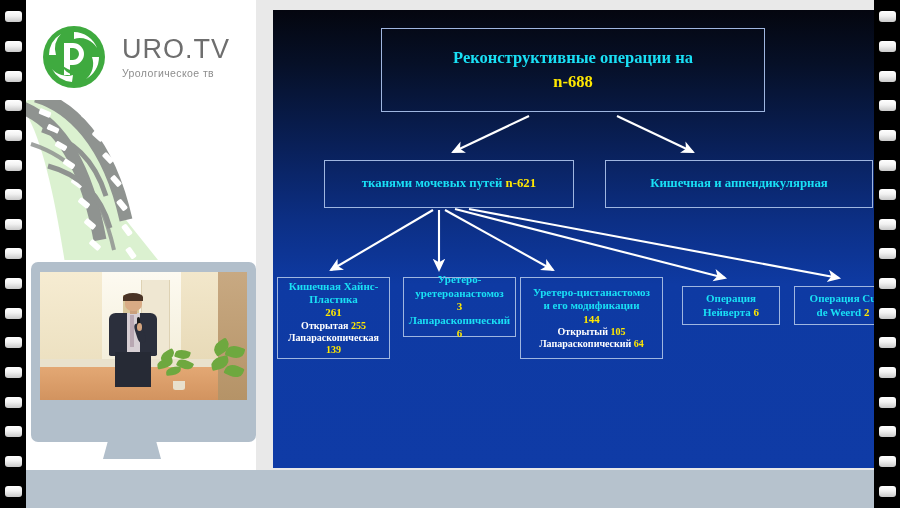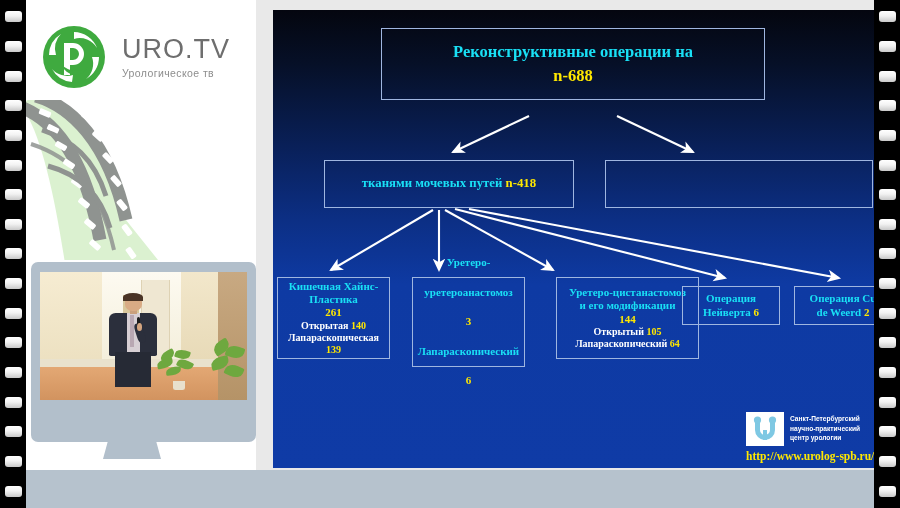--- a/index.html
+++ b/index.html
@@ -205,42 +205,42 @@
     align-items: center;
     padding: 3px 4px;
   }
   .node .num   { color: #ffe800; }
   .node .val   { color: #ffe800; }
   .node .sub   { color: #ffffff; font-size: 10px; }
   .node .sub .val { color:#ffe800; }
 
   #node-root {
     left: 108px; top: 18px;
-    width: 384px; height: 72px;
+    width: 384px; height: 84px;
     font-size: 16.5px;
     align-items: center;
   }
   #node-root .num { font-size: 16.5px; margin-top: 3px; }
 
   #node-l2a {
     left: 51px; top: 150px;
     width: 250px; height: 48px;
     font-size: 12.8px;
   }
   #node-l2b {
     left: 332px; top: 150px;
     width: 268px; height: 48px;
     font-size: 12.8px;
   }
 
   .leaf-node { font-size: 11px; }
 
   #node-b1 { left: 4px;   top: 267px; width: 113px; height: 82px; }
-  #node-b2 { left: 139px; top: 267px; width: 113px; height: 90px; gap: 16px; }
-  #node-b3 { left: 247px; top: 267px; width: 143px; height: 82px; margin-left: 36px; }
+  #node-b2 { left: 130px; top: 267px; width: 113px; height: 60px; }
+  #node-b3 { left: 247px; top: 267px; width: 143px; height: 82px; }
   #node-b4 { left: 409px; top: 276px; width: 98px;  height: 39px; }
   #node-b5 { left: 521px; top: 276px; width: 98px;  height: 39px; }
 
   .arrows { position: absolute; left: 0; top: 0; width: 601px; height: 458px; z-index: 21; pointer-events: none; }
 
   
   .spb-logo {
     position: absolute;
     left: 473px; top: 402px;
     width: 128px; height: 56px;
@@ -395,31 +395,32 @@
         <line x1="196" y1="199" x2="566" y2="268"></line>
       </g>
     </svg>
 
     <div class="node" id="node-root">
       <div>Реконструктивные операции на</div>
       <div class="num">n-688</div>
     </div>
 
     <div class="node" id="node-l2a">
-      <div><span>тканями мочевых путей </span><span class="val">n-418</span></div>
+      <div><span>тканями мочевых путей </span><span class="val">n-621</span></div>
     </div>
 
     <div class="node" id="node-l2b">
+      <div>Кишечная и аппендикулярная</div>
     </div>
 
     <div class="node leaf-node" id="node-b1">
       <div>Кишечная Хайнс-</div>
       <div>Пластика</div>
       <div class="num">261</div>
-      <div class="sub"><span>Открытая </span><span class="val">140</span></div>
+      <div class="sub"><span>Открытая </span><span class="val">255</span></div>
       <div class="sub"><span>Лапараскопическая </span><span class="val">139</span></div>
     </div>
 
     <div class="node leaf-node" id="node-b2">
       <div>Уретеро-</div>
       <div>уретероанастомоз</div>
       <div class="num">3</div>
       <div>Лапараскопический</div>
       <div class="num">6</div>
     </div>
@@ -435,36 +436,20 @@
     <div class="node leaf-node" id="node-b4">
       <div>Операция</div>
       <div><span>Нейверта </span><span class="val">6</span></div>
     </div>
 
     <div class="node leaf-node" id="node-b5">
       <div>Операция Cu</div>
       <div><span>de Weerd </span><span class="val">2</span></div>
     </div>
 
-    <div class="spb-logo">
-      <div class="spb-badge">
-        <svg width="30" height="26" viewBox="0 0 30 26" aria-hidden="true">
-          <path d="M5 3 h5 v11 a5 5 0 0 0 10 0 V3 h5 v11 a10 10 0 0 1 -20 0 Z" fill="#7ec8e3"></path>
-          <circle cx="7.5" cy="4" r="3.6" fill="#7ec8e3"></circle>
-          <circle cx="22.5" cy="4" r="3.6" fill="#7ec8e3"></circle>
-          <rect x="13" y="14" width="4" height="10" fill="#7ec8e3"></rect>
-        </svg>
-      </div>
-      <div class="spb-lines">
-        <div>Санкт-Петербургский</div>
-        <div>научно-практический</div>
-        <div>центр урологии</div>
-      </div>
-      <div class="spb-url">http://www.urolog-spb.ru/</div>
-    </div>
 
   </div>
 
   <div class="bottom-bar"></div>
 
   <div class="filmstrip left">
     <div class="perf"></div>
       <div class="perf"></div>
     <div class="perf"></div>
       <div class="perf"></div>

